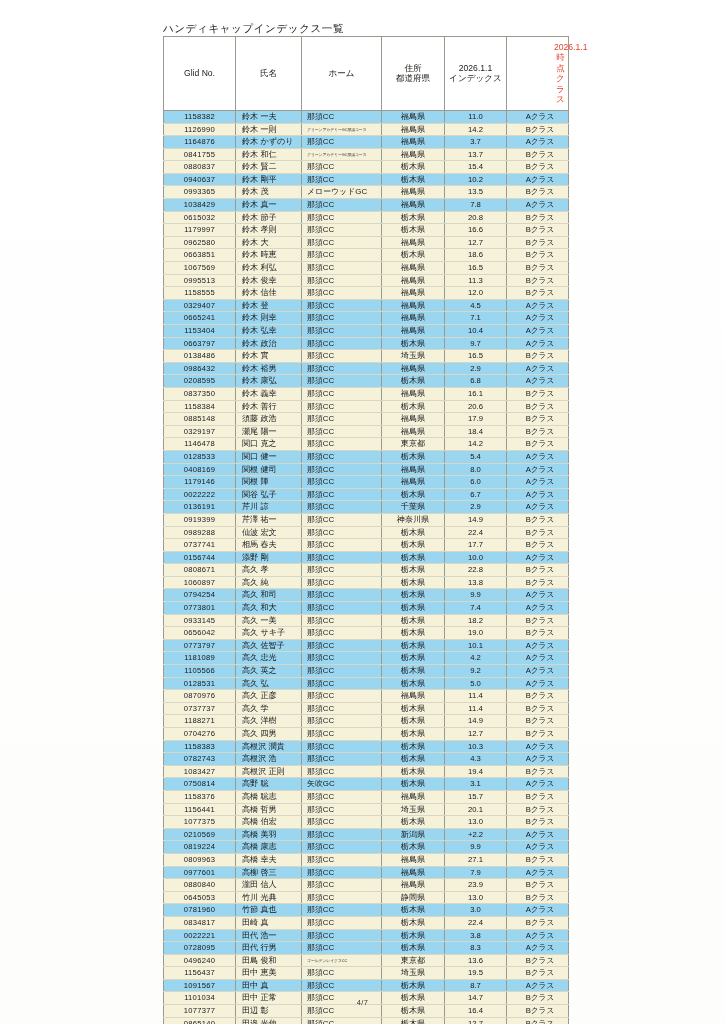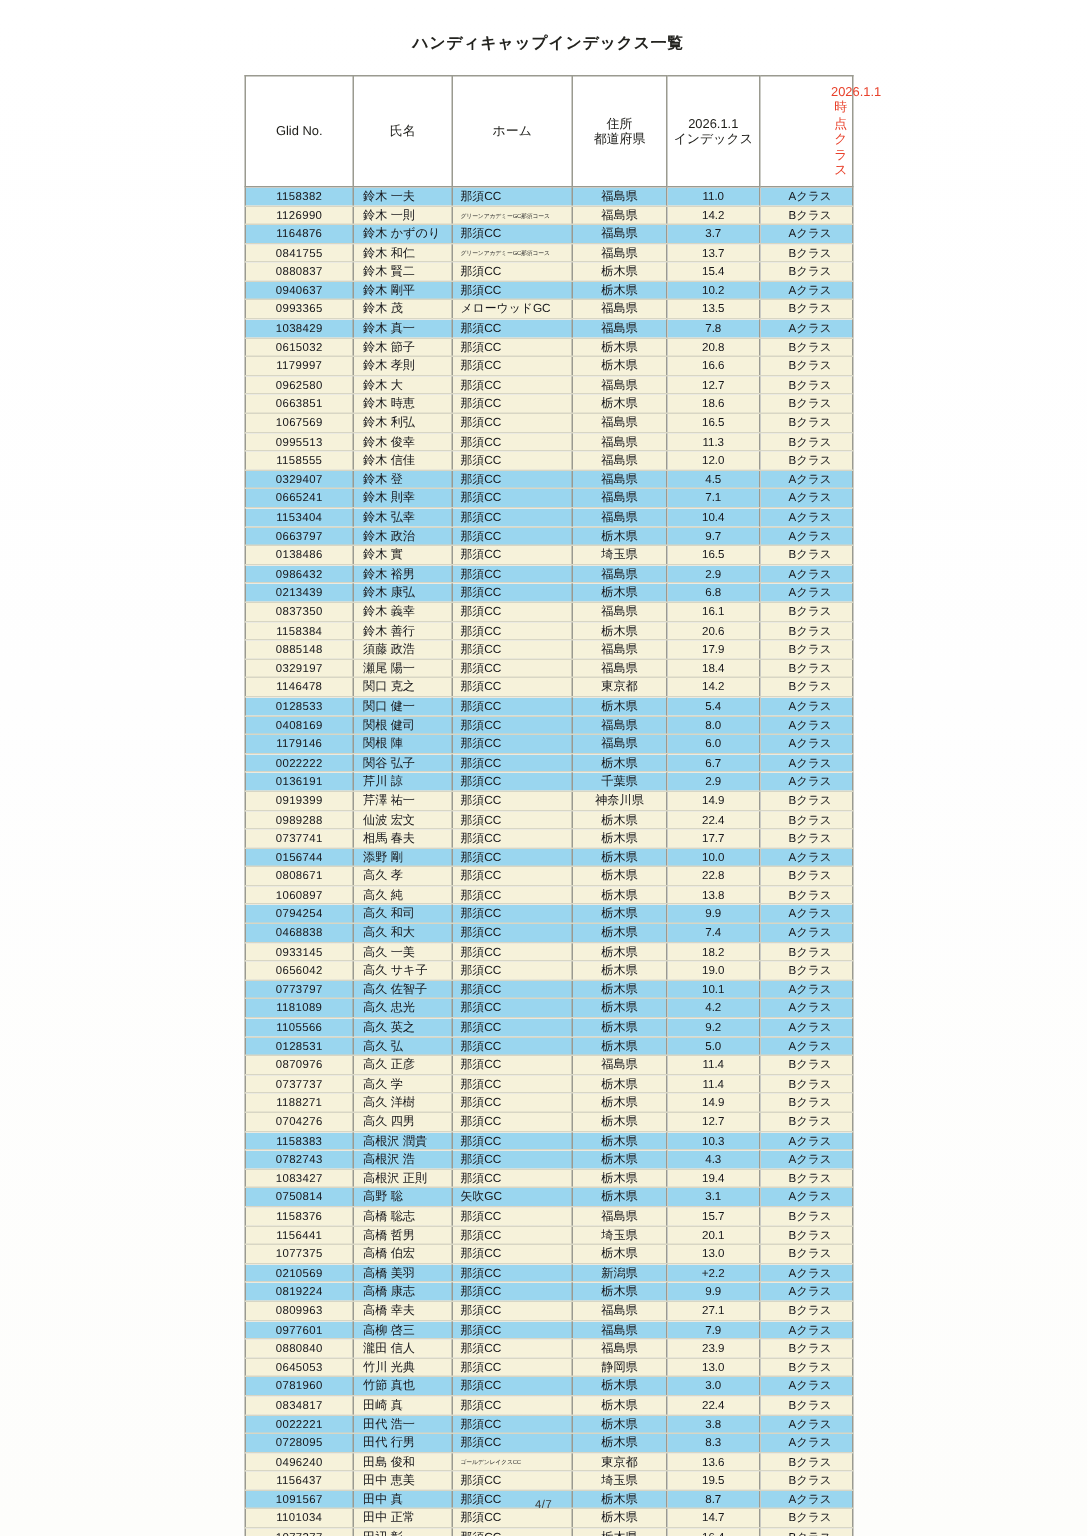--- a/index.html
+++ b/index.html
@@ -23,26 +23,25 @@
     background:
       linear-gradient(180deg, #ffffff 0%, #fefefe 45%, #fdfdfb 100%);
   }
   .sheet {
     position: absolute;
     left: 163px;
     top: 22px;
     width: 405px;
   }
   .doc-title {
-    text-align: center;
     font-size: 10.5px;
     letter-spacing: 0.6px;
     color: #23231f;
-    margin: 0 0 14px 0;
-    font-weight: 700;
+    margin: 0 0 0 0;
+    font-weight: 400;
     white-space: nowrap;
   }
   table.hci {
     border-collapse: collapse;
     width: 405px;
     table-layout: fixed;
     font-size: 7.6px;
   }
   table.hci col.c-glid   { width: 72px; }
   table.hci col.c-name   { width: 66px; }
@@ -312,21 +311,21 @@
           </tr>
           <tr class="band-a">
             <td class="glid">0986432</td>
             <td class="name">鈴木 裕男</td>
             <td class="home">那須CC</td>
             <td class="pref">福島県</td>
             <td class="index">2.9</td>
             <td class="klass">Aクラス</td>
           </tr>
           <tr class="band-a">
-            <td class="glid">0213439</td>
+            <td class="glid">0208595</td>
             <td class="name">鈴木 康弘</td>
             <td class="home">那須CC</td>
             <td class="pref">栃木県</td>
             <td class="index">6.8</td>
             <td class="klass">Aクラス</td>
           </tr>
           <tr class="band-b">
             <td class="glid">0837350</td>
             <td class="name">鈴木 義幸</td>
             <td class="home">那須CC</td>
@@ -456,21 +455,21 @@
           </tr>
           <tr class="band-a">
             <td class="glid">0794254</td>
             <td class="name">高久 和司</td>
             <td class="home">那須CC</td>
             <td class="pref">栃木県</td>
             <td class="index">9.9</td>
             <td class="klass">Aクラス</td>
           </tr>
           <tr class="band-a">
-            <td class="glid">0468838</td>
+            <td class="glid">0773801</td>
             <td class="name">高久 和大</td>
             <td class="home">那須CC</td>
             <td class="pref">栃木県</td>
             <td class="index">7.4</td>
             <td class="klass">Aクラス</td>
           </tr>
           <tr class="band-b">
             <td class="glid">0933145</td>
             <td class="name">高久 一美</td>
             <td class="home">那須CC</td>

